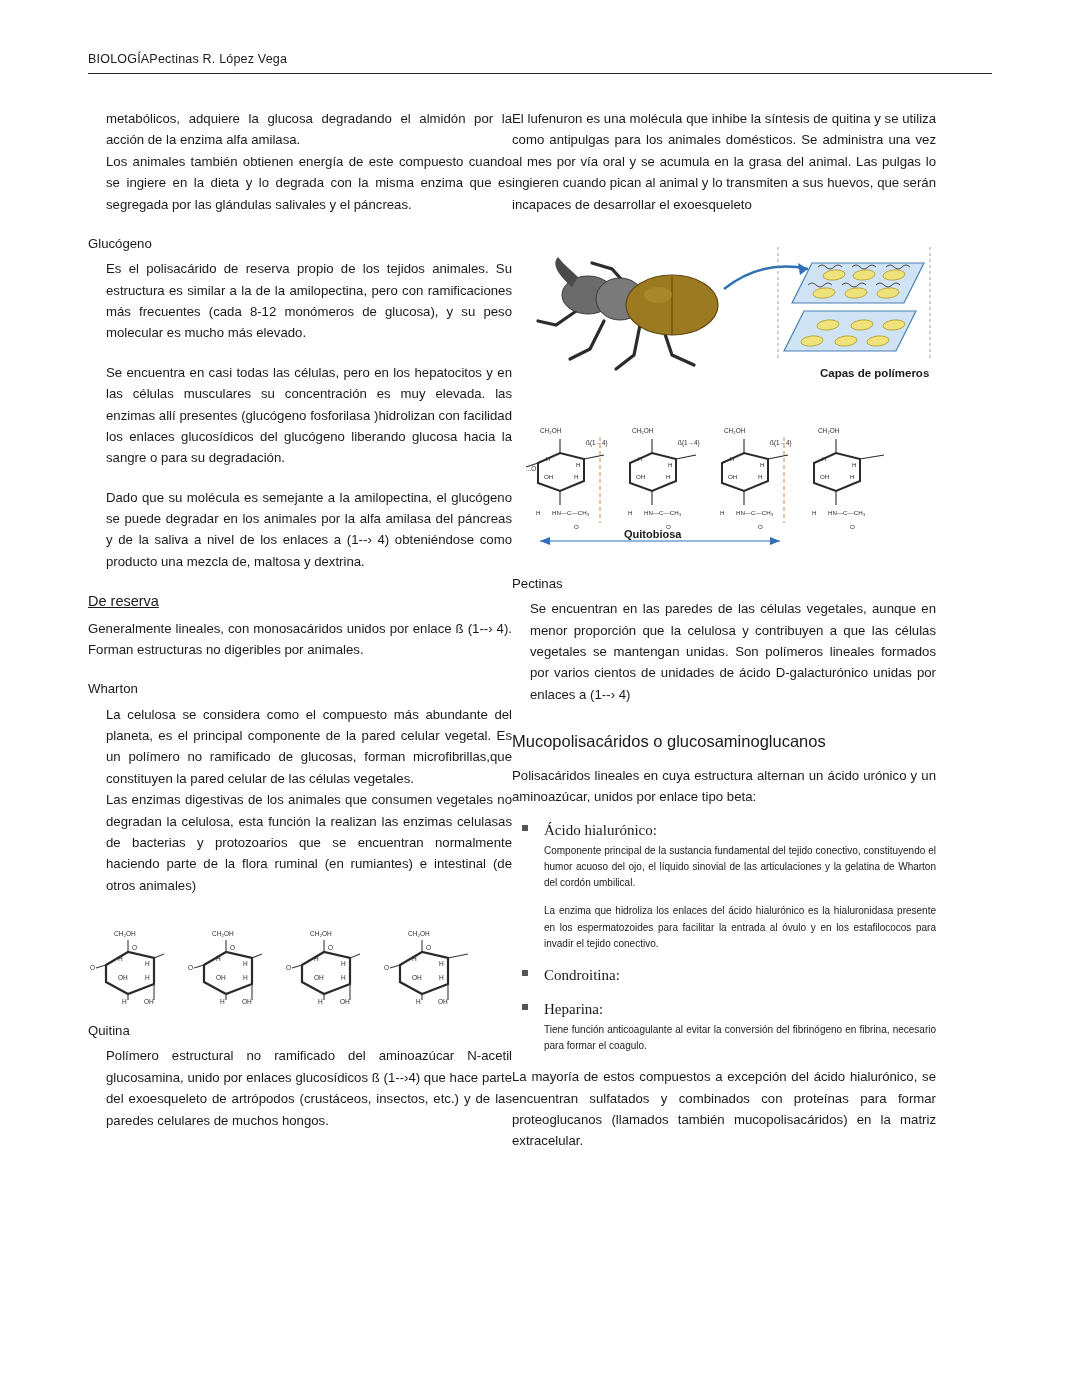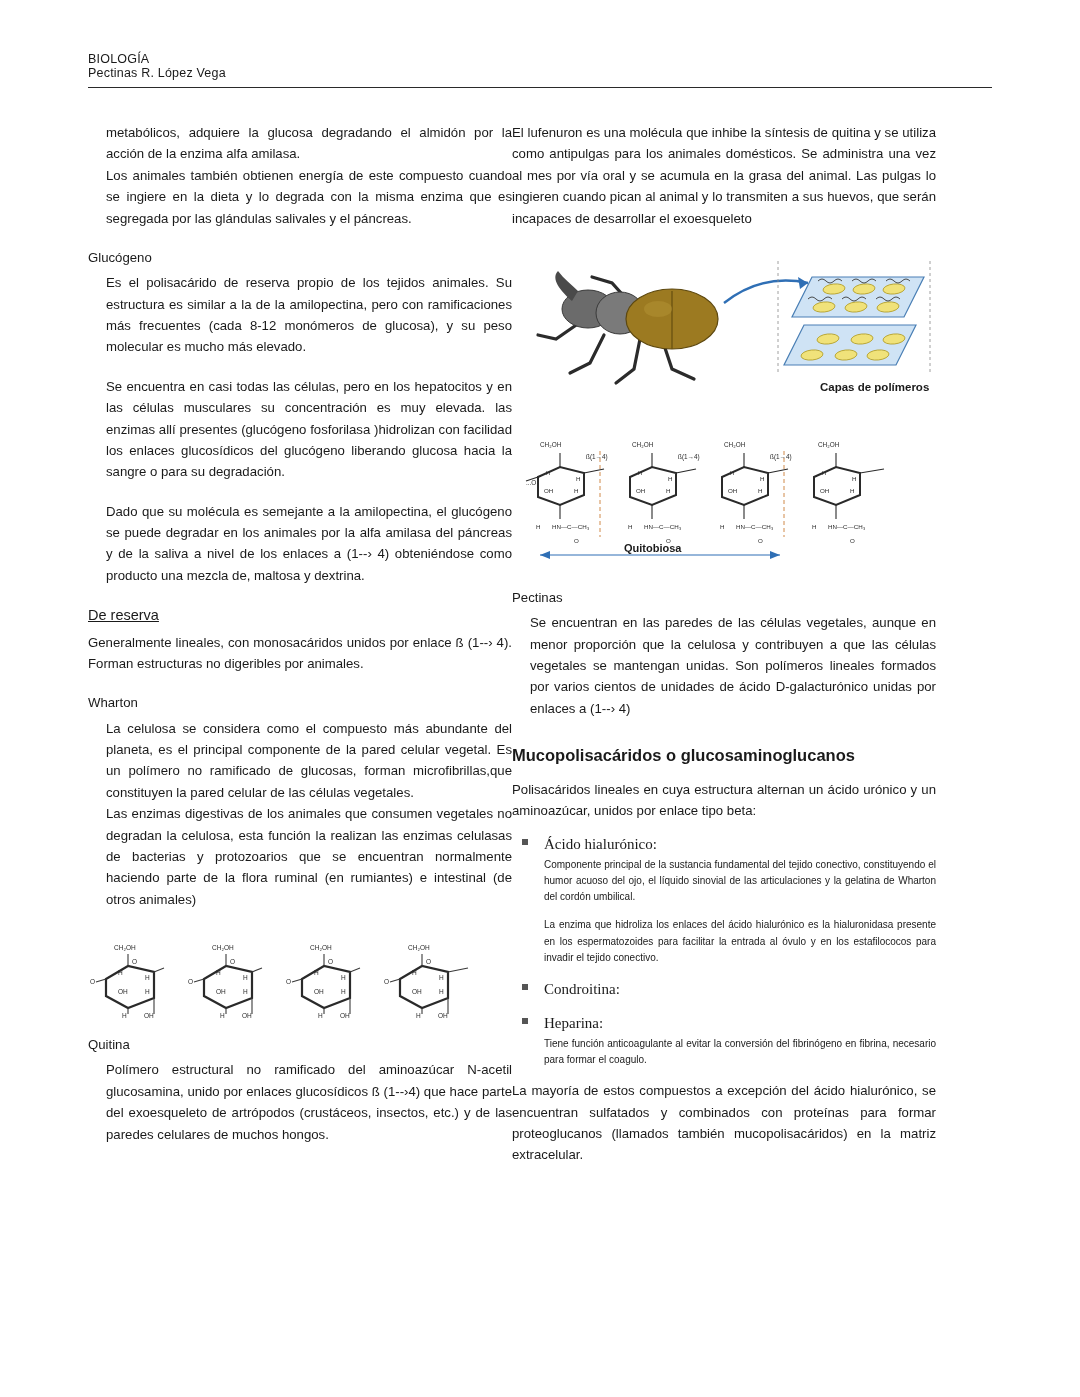--- a/index.html
+++ b/index.html
@@ -26,21 +26,20 @@
   
   .header {
     display: flex;
     justify-content: flex-start;
     align-items: baseline;
     font-size: 12.5px;
     letter-spacing: 0.2px;
     color: #1a1a1a;
     padding-bottom: 7px;
     border-bottom: 1.5px solid #2a2a2a;
-    flex-direction: column;
   }
   .header .left { font-size: 12.5px; }
   .header .right { font-size: 12.5px; }
 
   
   .columns {
     display: flex;
     margin-top: 34px;
   }
   .col {
@@ -61,21 +60,21 @@
     line-height: 1.62;
     margin: 18px 0 4px 0;
   }
   .subhead.underline {
     text-decoration: underline;
     font-family: Liberation Sans, sans-serif;
     font-size: 14.5px;
   }
   h2.section {
     font-size: 16.5px;
-    font-weight: bold;
+    font-weight: normal;
     margin: 26px 0 12px 0;
     line-height: 1.3;
   }
   ul.bullets {
     list-style: none;
     margin: 12px 0 0 0;
     padding: 0;
   }
   ul.bullets > li {
     position: relative;

